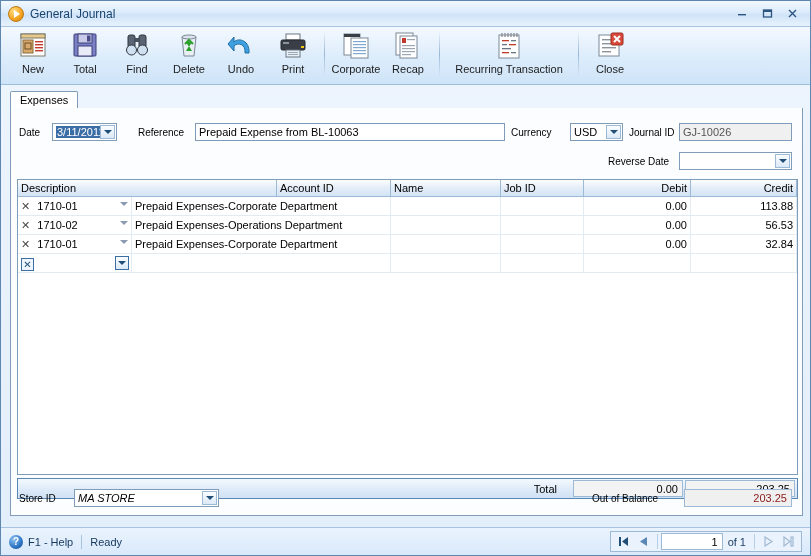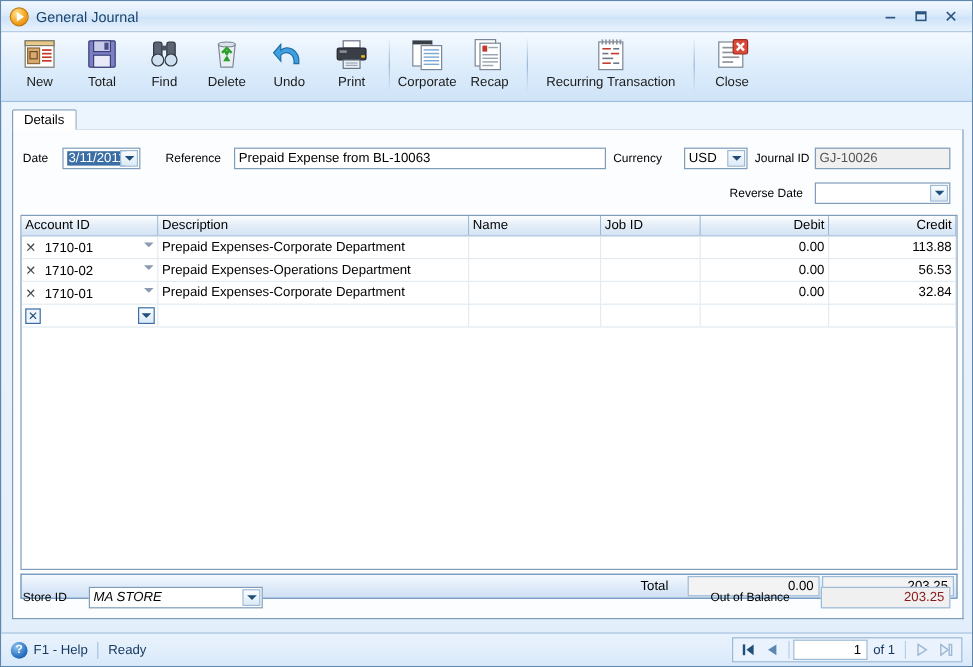--- a/index.html
+++ b/index.html
@@ -339,21 +339,21 @@
           <rect x="17" y="2" width="12" height="12" rx="1.5" fill="#d94a3a" stroke="#9c2a1e"></rect>
           <path d="M20 5 L26 11 M26 5 L20 11" stroke="#fff" stroke-width="2" fill="none"></path>
         </svg>
       </div>
       <span class="tb-label">Close</span>
     </div>
   </div>
 
   <div id="tabstrip">
     <div id="tabline"></div>
-    <div class="tab">Details</div>
+    <div class="tab">Expenses</div>
   </div>
 
   <div id="panel">
 
     <span class="lbl" style="left:8px; top:19px;">Date</span>
     <div class="combo" style="left:41px; top:15px; width:65px;">
       <span class="val sel">3/11/2011</span>
       <div class="arrow">
           <i class="chev"></i>
         </div>
@@ -376,22 +376,22 @@
     <span class="lbl" style="left:597px; top:48px;">Reverse Date</span>
     <div class="combo" style="left:668px; top:44px; width:113px;">
       <span class="val"></span>
       <div class="arrow">
           <i class="chev"></i>
         </div>
     </div>
 
     <div id="grid">
       <div id="ghead">
+        <div class="gh" style="width:259px;">Description</div>
         <div class="gh" style="width:114px;">Account ID</div>
-        <div class="gh" style="width:259px;">Description</div>
         <div class="gh" style="width:110px;">Name</div>
         <div class="gh" style="width:83px;">Job ID</div>
         <div class="gh r" style="width:107px;">Debit</div>
         <div class="gh r" style="width:106px;">Credit</div>
       </div>
 
       <div class="grow">
         <div class="gc acct-cell" style="width:114px;">
           <span class="xmark">✕</span>
           <span>1710-01</span>

